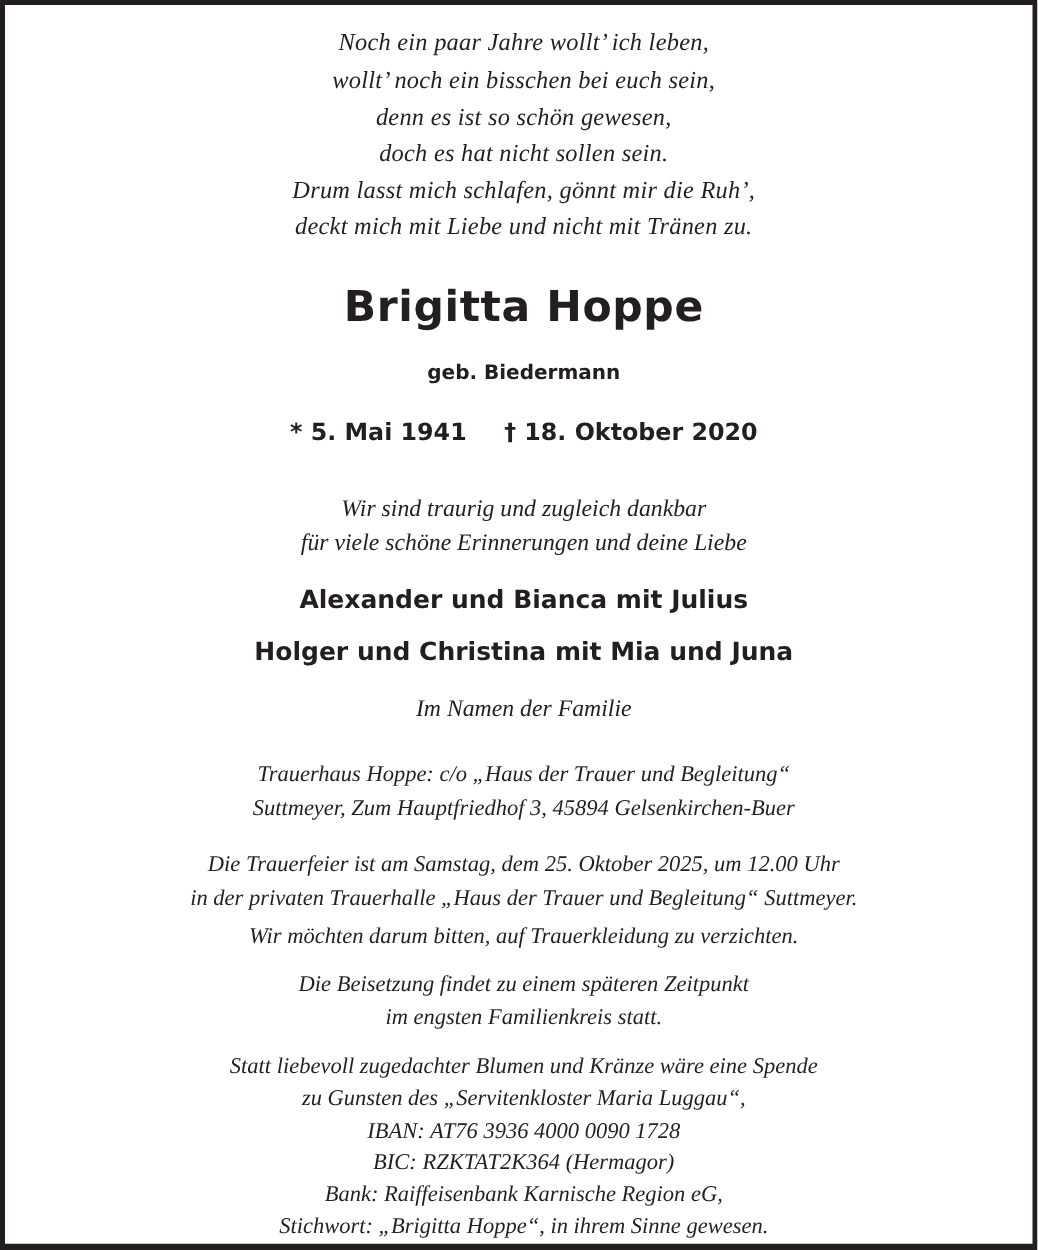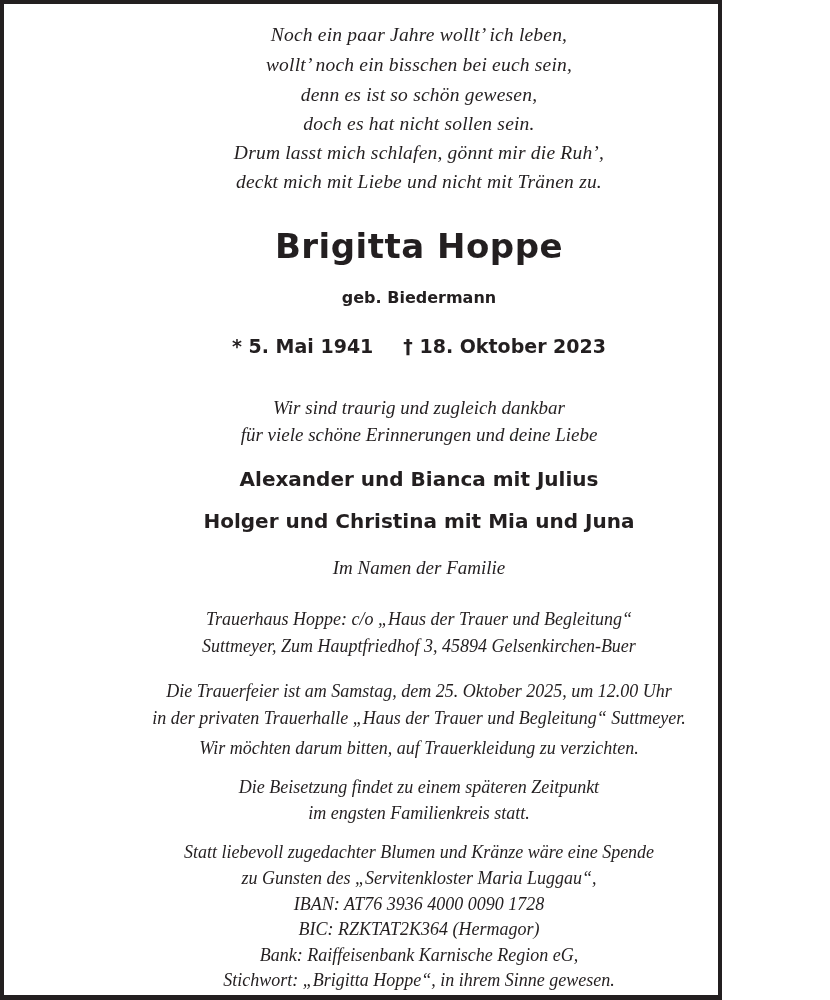--- a/index.html
+++ b/index.html
@@ -9,21 +9,21 @@
     }
     body {
       width: 830px;
       height: 1000px;
       overflow: hidden;
       position: relative;
     }
     .frame {
       position: absolute;
       left: 0; top: 0;
-      width: 722px; height: 1000px;
+      width: 830px; height: 1000px;
       box-sizing: border-box;
       border: 4px solid #231f20;
       border-bottom-width: 5px;
       background: #ffffff;
     }
     .line {
       position: absolute;
       left: 0;
       width: 830px;
       text-align: center;
@@ -81,21 +81,21 @@
   <div class="line verse" style="top:50px;">wollt’ noch ein bisschen bei euch sein,</div>
   <div class="line verse" style="top:80px;">denn es ist so schön gewesen,</div>
   <div class="line verse" style="top:109px;">doch es hat nicht sollen sein.</div>
   <div class="line verse" style="top:138px;">Drum lasst mich schlafen, gönnt mir die Ruh’,</div>
   <div class="line verse" style="top:167px;">deckt mich mit Liebe und nicht mit Tränen zu.</div>
 
   <div class="line name" style="top:222px;">Brigitta Hoppe</div>
   <div class="line maiden" style="top:284px;">geb. Biedermann</div>
 
   <div class="line dates" style="top:331px;">
-    <span>* 5. Mai 1941</span><span class="gap"></span><span>† 18. Oktober 2023</span>
+    <span>* 5. Mai 1941</span><span class="gap"></span><span>† 18. Oktober 2020</span>
   </div>
 
   <div class="line body-text" style="top:393px;">Wir sind traurig und zugleich dankbar</div>
   <div class="line body-text" style="top:420px;">für viele schöne Erinnerungen und deine Liebe</div>
 
   <div class="line family" style="top:463px;">Alexander und Bianca mit Julius</div>
   <div class="line family" style="top:505px;">Holger und Christina mit Mia und Juna</div>
 
   <div class="line body-text" style="top:553px;">Im Namen der Familie</div>
 

